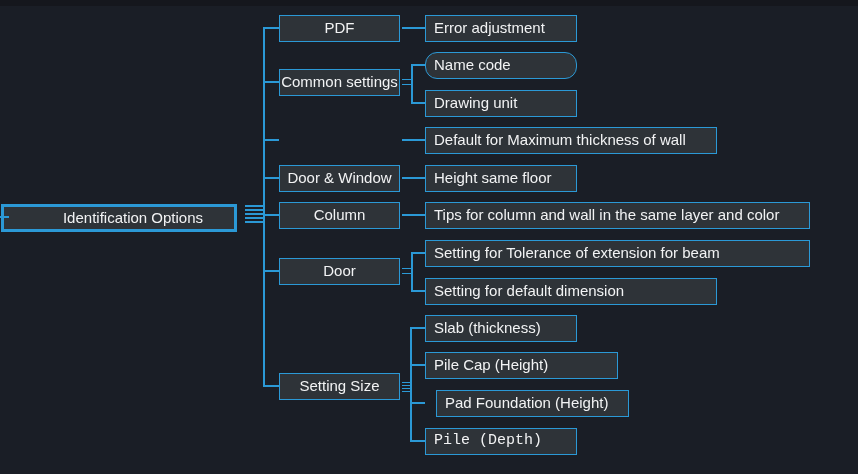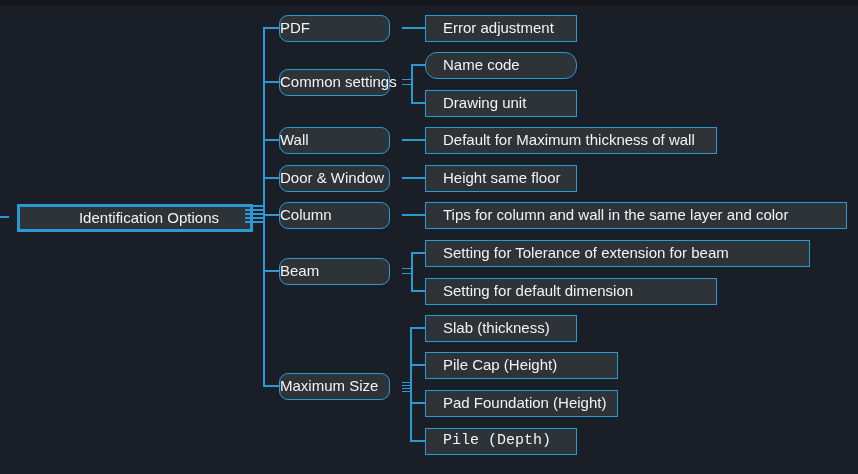--- a/index.html
+++ b/index.html
@@ -21,40 +21,40 @@
     white-space:nowrap;
     height:27px;
   }
   .root {
     border-width:3px;
     height:28px;
     line-height:22px;
     text-align:center;
   }
   .branch {
-    width:111px;
-    border-radius:9px;
+    width:121px;
+    text-align:center;
   }
   .leaf {
-    padding-left:17px;
+    padding-left:8px;
   }
   .h { position:absolute; height:2px; background:#2b99d6; }
   .v { position:absolute; width:2px;  background:#2b99d6; }
   .fan { height:1px; }
   .bottom-strip {
     position:absolute; left:0; top:468; width:858px; height:6px;
     background:#15171d;
   }
 </style>
 </head>
 <body>
 
 <div id="canvas">
 
-  <div class="node root" style="left:17px; top:204px; width:236px;padding-left:28px;">Identification Options</div>
+  <div class="node root" style="left:1px; top:204px; width:236px;padding-left:28px;">Identification Options</div>
 
   <div class="h" style="left:0px; top:216px; width:9px;"></div>
 
   <div class="h" style="left:245px; top:205px; width:19px;"></div>
   <div class="h" style="left:245px; top:209px; width:19px;"></div>
   <div class="h" style="left:245px; top:213px; width:19px;"></div>
   <div class="h" style="left:245px; top:217px; width:19px;"></div>
   <div class="h" style="left:245px; top:221px; width:19px;"></div>
 
   <div class="v" style="left:263px; top:27px; height:360px;"></div>
@@ -62,25 +62,24 @@
   <div class="h" style="left:265px; top:27px;  width:14px;"></div>
   <div class="h" style="left:265px; top:81px;  width:14px;"></div>
   <div class="h" style="left:265px; top:139px; width:14px;"></div>
   <div class="h" style="left:265px; top:177px; width:14px;"></div>
   <div class="h" style="left:265px; top:214px; width:14px;"></div>
   <div class="h" style="left:265px; top:270px; width:14px;"></div>
   <div class="h" style="left:265px; top:385px; width:14px;"></div>
 
   <div class="node branch" style="left:279px; top:15px;">PDF</div>
   <div class="node branch" style="left:279px; top:69px;">Common settings</div>
-  <div class="node branch" style="left:279px; top:127px;">Wall</div>
   <div class="node branch" style="left:279px; top:165px;">Door &amp; Window</div>
   <div class="node branch" style="left:279px; top:202px;">Column</div>
-  <div class="node branch" style="left:279px; top:258px;">Beam</div>
-  <div class="node branch" style="left:279px; top:373px;">Maximum Size</div>
+  <div class="node branch" style="left:279px; top:258px;">Door</div>
+  <div class="node branch" style="left:279px; top:373px;">Setting Size</div>
 
   <div class="h" style="left:402px; top:27px;  width:23px;"></div>
   <div class="h" style="left:402px; top:139px; width:23px;"></div>
   <div class="h" style="left:402px; top:177px; width:23px;"></div>
   <div class="h" style="left:402px; top:214px; width:23px;"></div>
 
   <div class="h fan" style="left:402px; top:79px; width:9px;"></div>
   <div class="h fan" style="left:402px; top:84px; width:9px;"></div>
   <div class="v" style="left:411px; top:64px; height:40px;"></div>
   <div class="h" style="left:413px; top:64px;  width:12px;"></div>
@@ -100,22 +99,22 @@
   <div class="h" style="left:412px; top:327px; width:13px;"></div>
   <div class="h" style="left:412px; top:364px; width:13px;"></div>
   <div class="h" style="left:412px; top:402px; width:13px;"></div>
   <div class="h" style="left:412px; top:440px; width:13px;"></div>
 
   <div class="node leaf" style="left:425px; top:15px;  width:152px;">Error adjustment</div>
   <div class="node leaf" style="left:425px; top:52px;  width:152px;border-radius:12px;">Name code</div>
   <div class="node leaf" style="left:425px; top:90px;  width:152px;">Drawing unit</div>
   <div class="node leaf" style="left:425px; top:127px; width:292px;">Default for Maximum thickness of wall</div>
   <div class="node leaf" style="left:425px; top:165px; width:152px;">Height same floor</div>
-  <div class="node leaf" style="left:425px; top:202px; width:422px;">Tips for column and wall in the same layer and color</div>
+  <div class="node leaf" style="left:425px; top:202px; width:385px;">Tips for column and wall in the same layer and color</div>
   <div class="node leaf" style="left:425px; top:240px; width:385px;">Setting for Tolerance of extension for beam</div>
   <div class="node leaf" style="left:425px; top:278px; width:292px;">Setting for default dimension</div>
   <div class="node leaf" style="left:425px; top:315px; width:152px;">Slab (thickness)</div>
   <div class="node leaf" style="left:425px; top:352px; width:193px;">Pile Cap (Height)</div>
-  <div class="node leaf" style="left:425px; top:390px; width:193px;">Pad Foundation (Height)</div>
+  <div class="node leaf" style="left:436px; top:390px; width:193px;">Pad Foundation (Height)</div>
   <div class="node leaf" style="left:425px; top:428px; width:152px;font-family:Liberation Mono, monospace;">Pile (Depth)</div>
 
   <div class="bottom-strip"></div>
 </div>
 
 </body></html>

